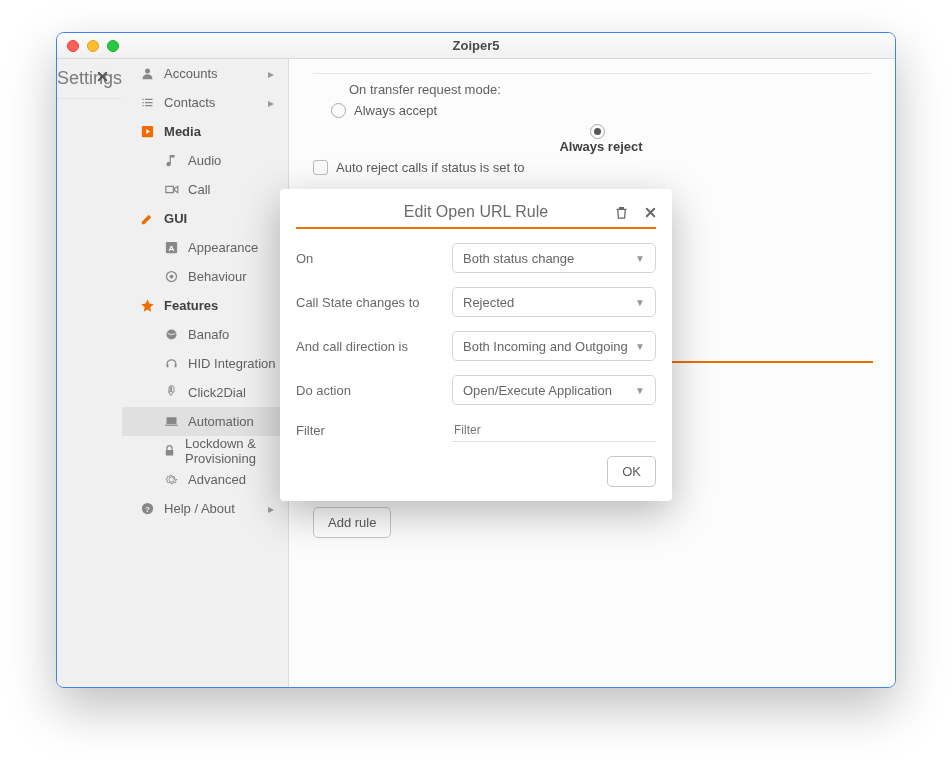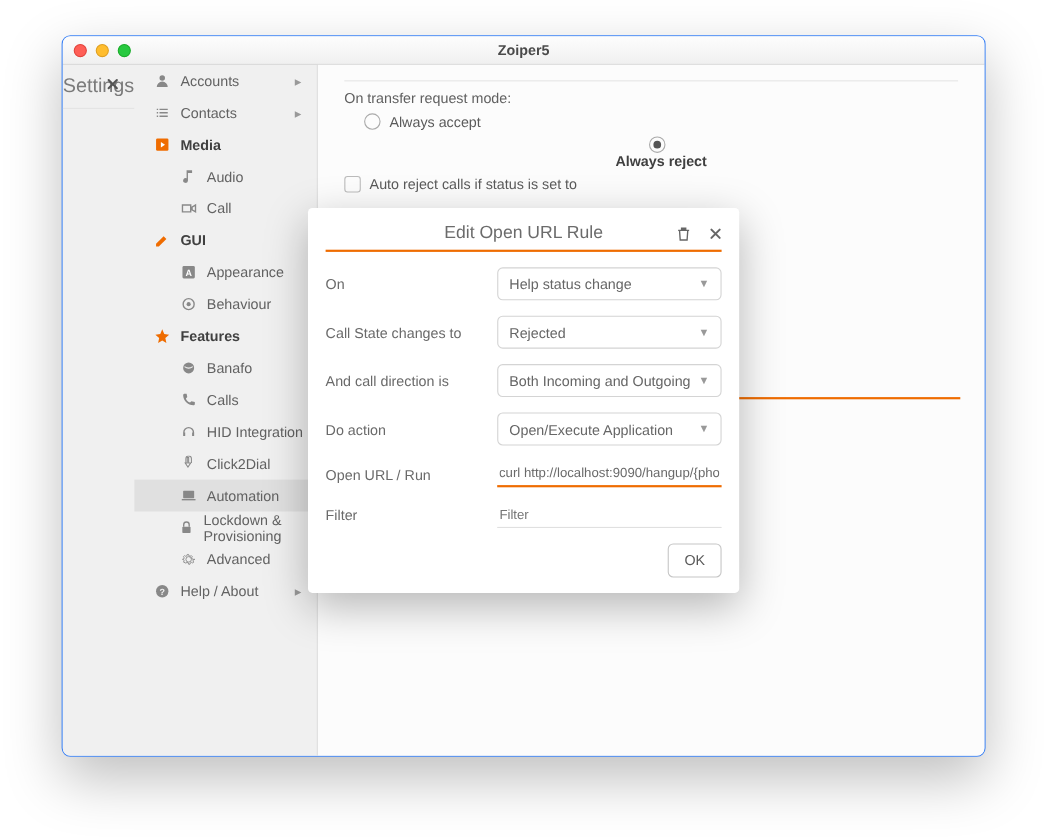--- a/index.html
+++ b/index.html
@@ -102,21 +102,21 @@
   .nav-item.selected { background: #e0e0e0; }
   .nav-arrow { margin-left: auto; margin-right: 14px; color: #999; font-size: 12px; }
   .main {
     flex: 1;
     background: #fcfcfc;
     padding: 14px 24px;
     position: relative;
     overflow: hidden;
   }
   .main hr { border: none; border-top: 1px solid #e6e6e6; margin: 0 0 8px 0; }
-  .row-label { font-size: 13px; color: #606060; margin-bottom: 6px; }
+  .row-label { font-size: 13px; color: #606060; margin-bottom: 6px; margin-left: 36px; }
   .radio-row, .check-row {
     display: flex;
     align-items: center;
     font-size: 13px;
     color: #5a5a5a;
     margin-bottom: 6px;
     margin-left: 18px;
   }
   .radio-row.bold { font-weight: 700; color: #404040; flex-direction: column; }
   .radio-outer {
@@ -326,28 +326,20 @@
             <span>Features</span>
           </div>
           <div class="nav-item sub">
             <span class="icon">
               <svg viewBox="0 0 24 24">
                 <circle cx="12" cy="12" r="8" fill="currentColor"></circle>
                 <path d="M6 10c4 3 8 3 12 0" stroke="#f0f0f0" stroke-width="1.5" fill="none"></path>
               </svg>
             </span>
             <span>Banafo</span>
-          </div>
-          <div class="nav-item sub">
-            <span class="icon">
-              <svg viewBox="0 0 24 24">
-                <path d="M6 3c-1 0-2 1-2 2 0 8 7 15 15 15 1 0 2-1 2-2v-3l-5-1-2 2c-3-1-5-3-6-6l2-2-1-5H6z"></path>
-              </svg>
-            </span>
-            <span>Calls</span>
           </div>
           <div class="nav-item sub">
             <span class="icon">
               <svg viewBox="0 0 24 24">
                 <path d="M4 13a8 8 0 0116 0v5h-3v-5h1a6 6 0 00-12 0h1v5H4v-5z"></path>
               </svg>
             </span>
             <span>HID Integration</span>
           </div>
           <div class="nav-item sub">
@@ -444,21 +436,21 @@
       <svg viewBox="0 0 24 24">
           <path d="M18 6L6 18M6 6l12 12" stroke="currentColor" stroke-width="3" fill="none" stroke-linecap="round"></path>
         </svg>
     </span>
   </div>
   <hr class="orange">
 
   <div class="field-row">
     <div class="field-label">On</div>
     <div class="dropdown">
-      <span>Help status change</span>
+      <span>Both status change</span>
       <span class="caret">▼</span>
     </div>
   </div>
 
   <div class="field-row">
     <div class="field-label">Call State changes to</div>
     <div class="dropdown">
       <span>Rejected</span>
       <span class="caret">▼</span>
     </div>
@@ -473,24 +465,20 @@
   </div>
 
   <div class="field-row">
     <div class="field-label">Do action</div>
     <div class="dropdown">
       <span>Open/Execute Application</span>
       <span class="caret">▼</span>
     </div>
   </div>
 
-  <div class="field-row">
-    <div class="field-label">Open URL / Run</div>
-    <input class="text-input" value="curl http://localhost:9090/hangup/{pho" style="">
-  </div>
 
   <div class="field-row">
     <div class="field-label">Filter</div>
     <input class="text-input plain" placeholder="Filter" style="">
   </div>
 
   <div class="modal-actions">
     <div class="ok-btn">
       <span>OK</span>
     </div>

